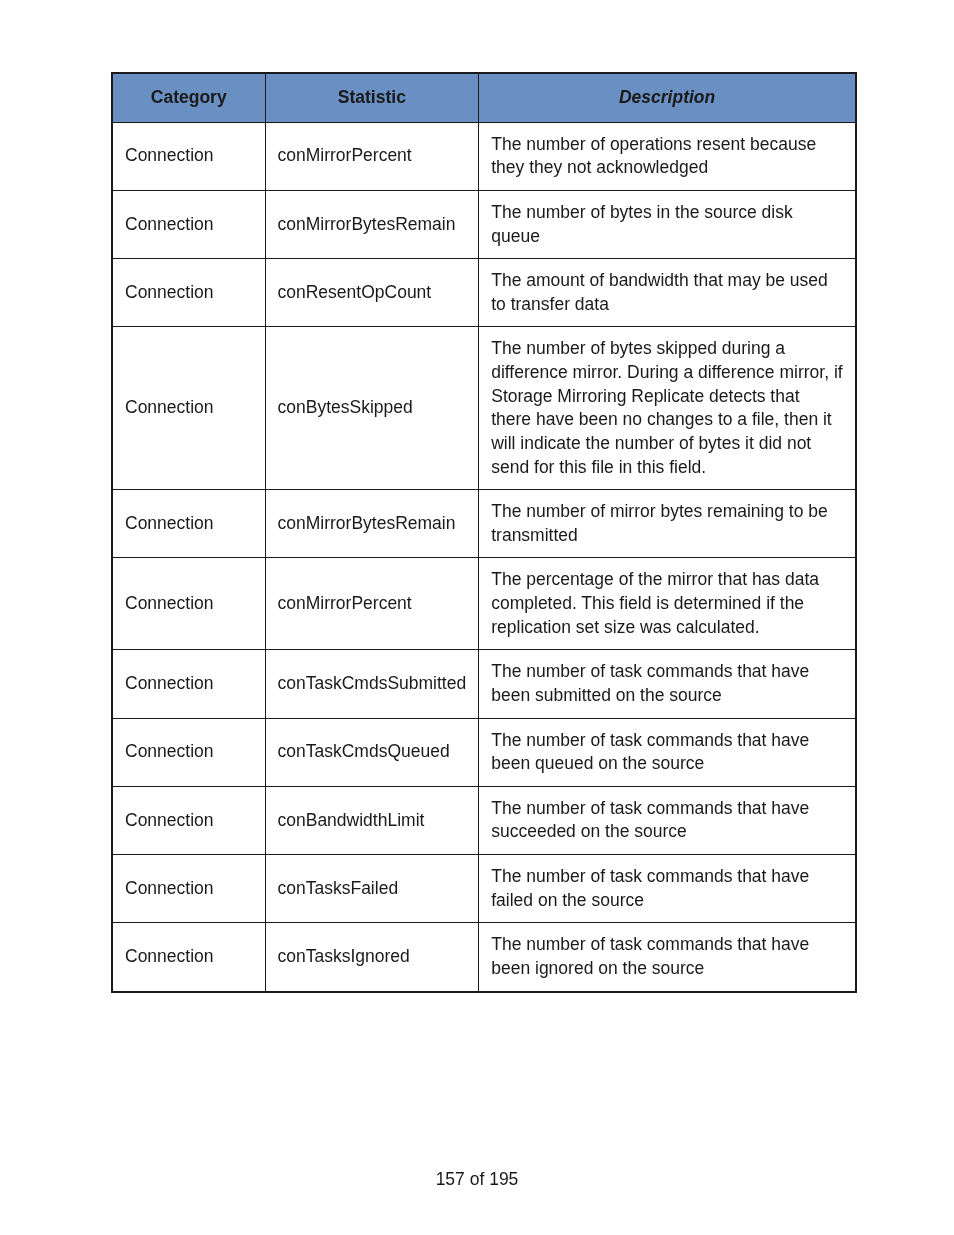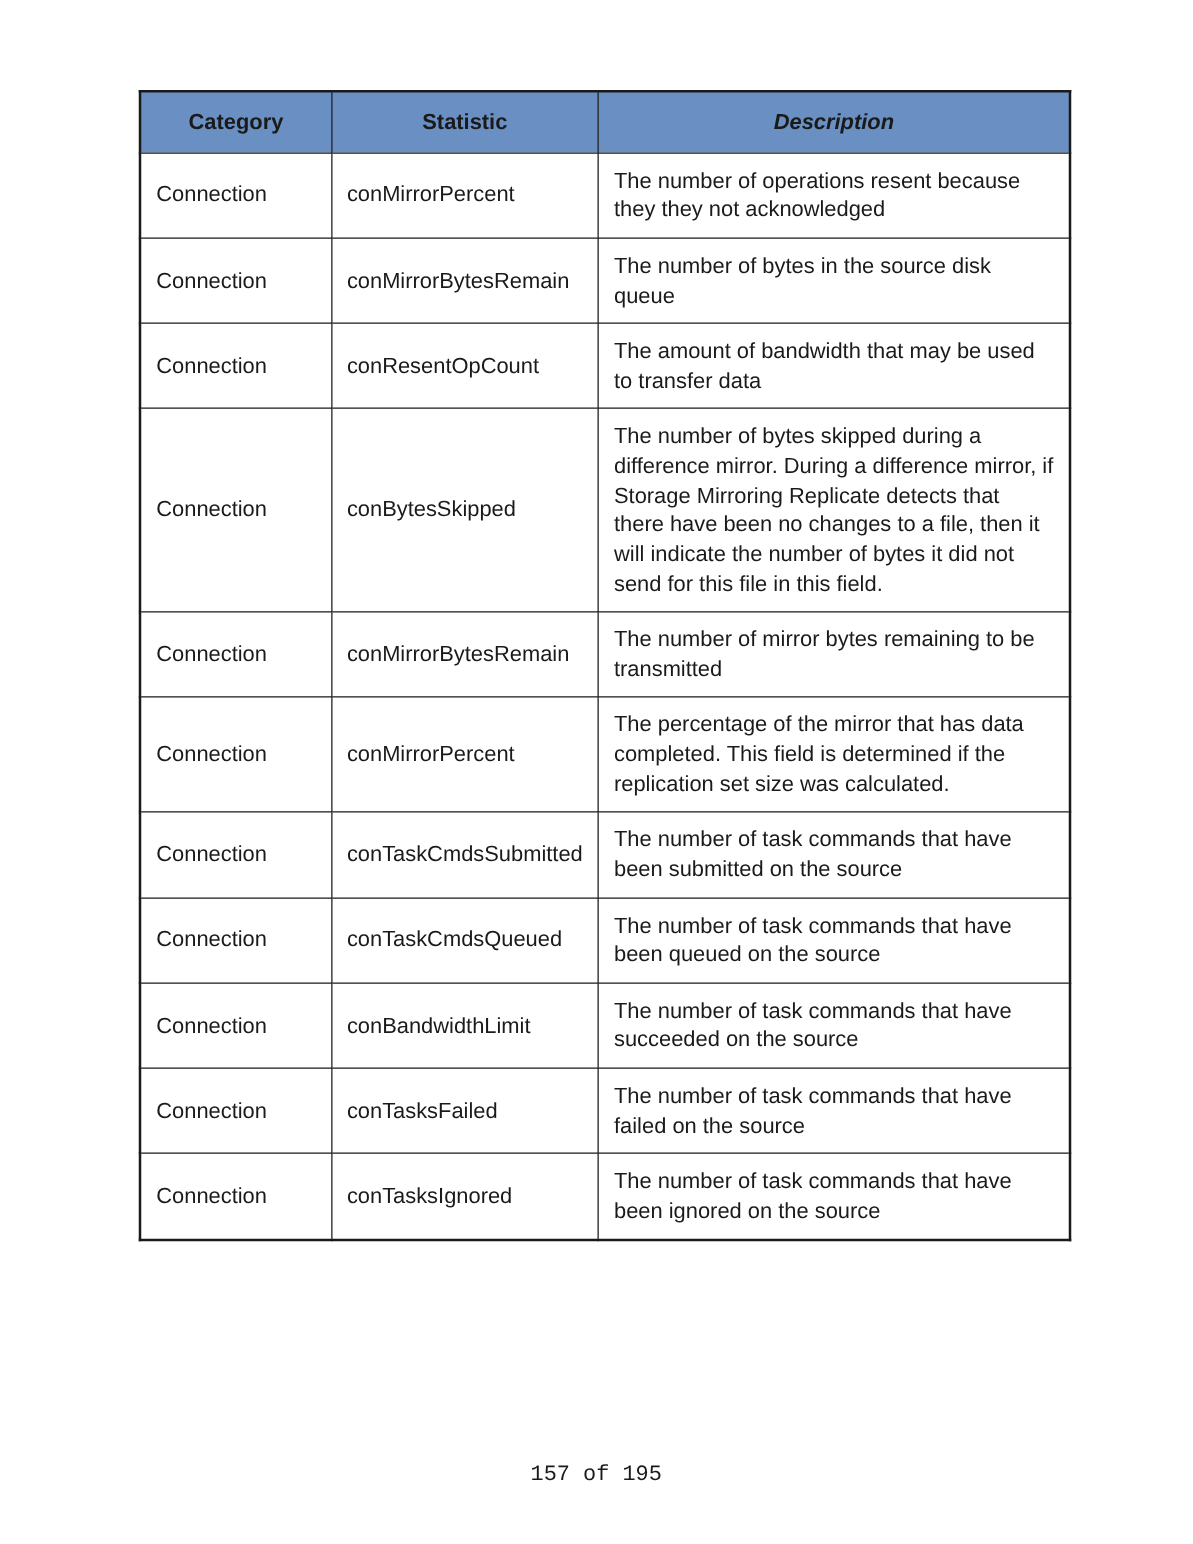--- a/index.html
+++ b/index.html
@@ -48,21 +48,20 @@
       font-style: italic;
     }
     .page-number {
       position: absolute;
       bottom: 45px;
       left: 0;
       right: 0;
       text-align: center;
       font-size: 17.5px;
       color: #1a1a1a;
-      font-family: Liberation Mono, monospace;
     }
   </style>
 </head>
 <body>
 
 <div class="page-container">
   <table>
     <thead>
       <tr>
         <th class="col-category">Category</th>

